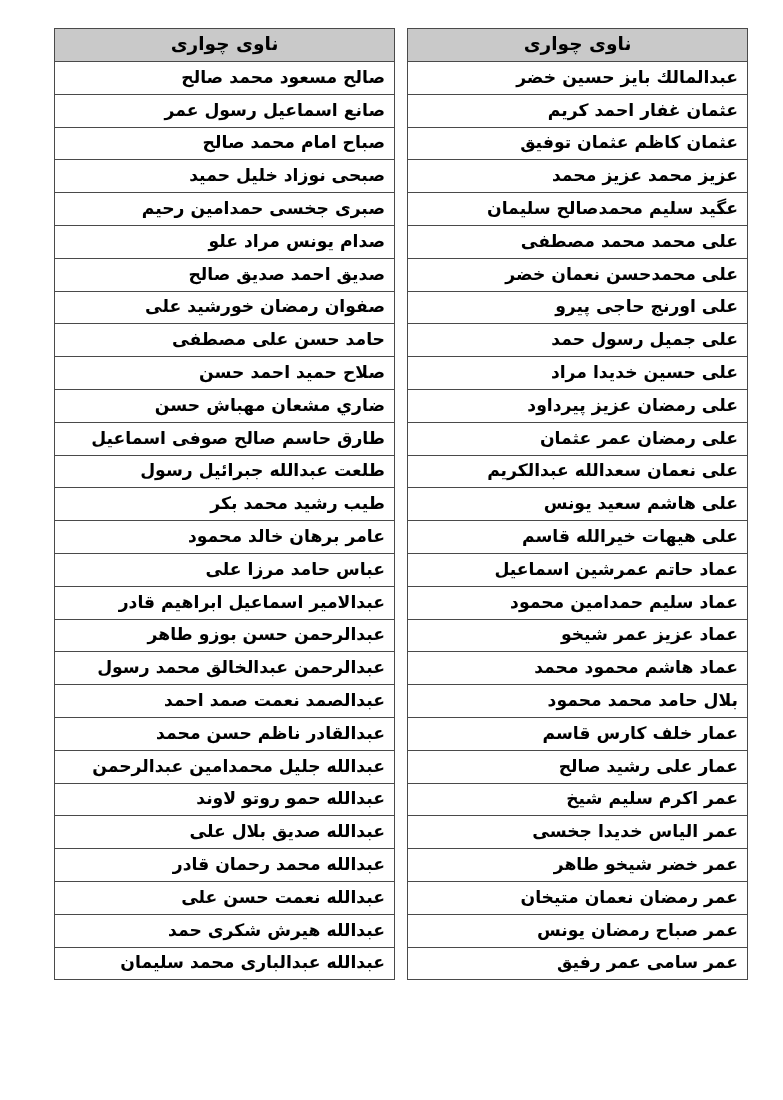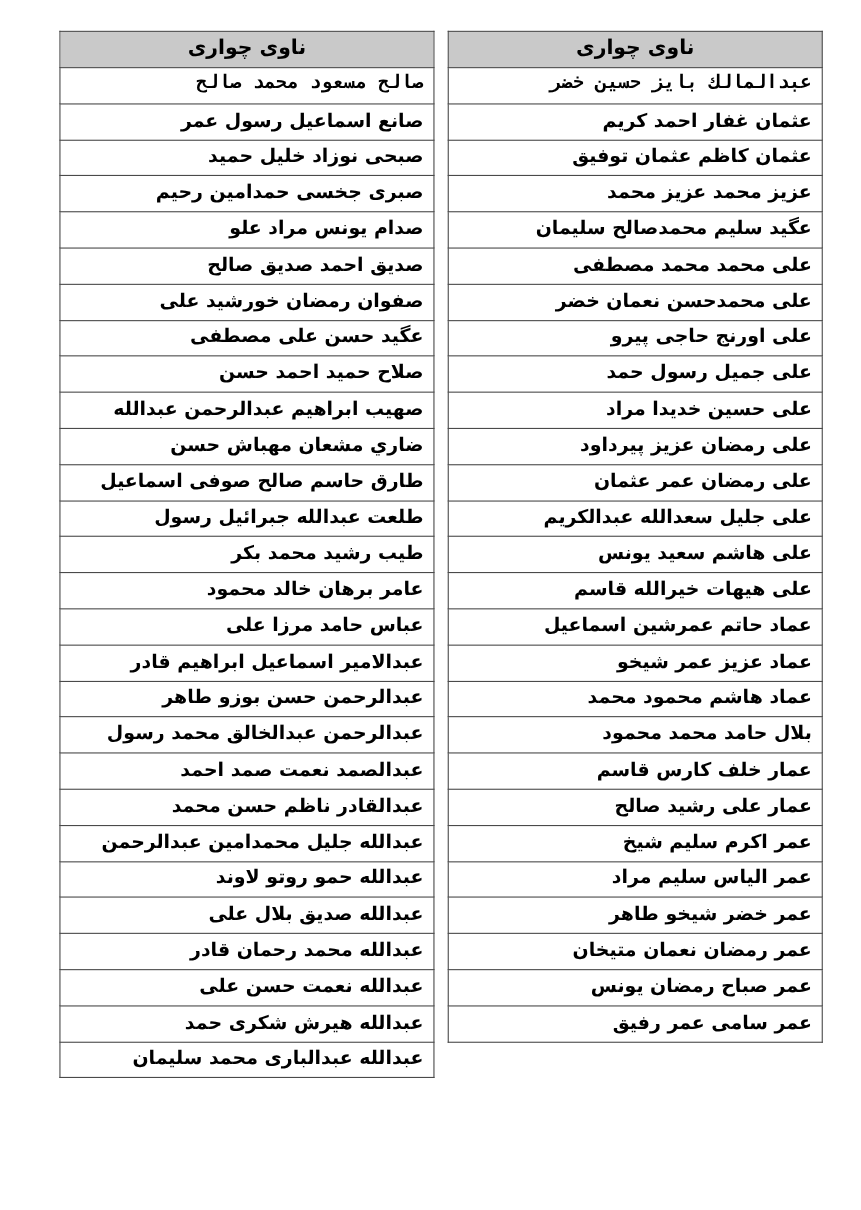--- a/index.html
+++ b/index.html
@@ -65,21 +65,20 @@
 
   table.name-table td {
     background: #ffffff;
     font-size: 17.2px;
     letter-spacing: -0.1px;
   }
 
   
   table.name-table tbody tr:first-child td {
     border-top: 1.4px solid #4a4a4a;
-    font-family: Liberation Mono, monospace;
   }
 </style>
 </head>
 <body>
 
 <div class="page">
 
   <div class="table-wrap">
     <table class="name-table">
       <thead>
@@ -88,42 +87,42 @@
         </tr>
       </thead>
       <tbody>
           <tr>
             <td>صالح مسعود محمد صالح</td>
           </tr>
           <tr>
             <td>صانع اسماعيل رسول عمر</td>
           </tr>
           <tr>
+            <td>صباح امام محمد صالح</td>
+          </tr>
+          <tr>
             <td>صبحى نوزاد خليل حميد</td>
           </tr>
           <tr>
             <td>صبرى جخسى حمدامين رحيم</td>
           </tr>
           <tr>
             <td>صدام يونس مراد علو</td>
           </tr>
           <tr>
             <td>صديق احمد صديق صالح</td>
           </tr>
           <tr>
             <td>صفوان رمضان خورشيد على</td>
           </tr>
           <tr>
-            <td>عگيد حسن على مصطفى</td>
+            <td>حامد حسن على مصطفى</td>
           </tr>
           <tr>
             <td>صلاح حميد احمد حسن</td>
-          </tr>
-          <tr>
-            <td>صهيب ابراهيم عبدالرحمن عبدالله</td>
           </tr>
           <tr>
             <td>ضاري مشعان مهباش حسن</td>
           </tr>
           <tr>
             <td>طارق حاسم صالح صوفى اسماعيل</td>
           </tr>
           <tr>
             <td>طلعت عبدالله جبرائيل رسول</td>
           </tr>
@@ -214,51 +213,54 @@
           <tr>
             <td>على حسين خديدا مراد</td>
           </tr>
           <tr>
             <td>على رمضان عزيز پيرداود</td>
           </tr>
           <tr>
             <td>على رمضان عمر عثمان</td>
           </tr>
           <tr>
-            <td>على جليل سعدالله عبدالكريم</td>
+            <td>على نعمان سعدالله عبدالكريم</td>
           </tr>
           <tr>
             <td>على هاشم سعيد يونس</td>
           </tr>
           <tr>
             <td>على هيهات خيرالله قاسم</td>
           </tr>
           <tr>
             <td>عماد حاتم عمرشين اسماعيل</td>
           </tr>
           <tr>
+            <td>عماد سليم حمدامين محمود</td>
+          </tr>
+          <tr>
             <td>عماد عزيز عمر شيخو</td>
           </tr>
           <tr>
             <td>عماد هاشم محمود محمد</td>
           </tr>
           <tr>
             <td>بلال حامد محمد محمود</td>
           </tr>
           <tr>
             <td>عمار خلف كارس قاسم</td>
           </tr>
           <tr>
             <td>عمار على رشيد صالح</td>
           </tr>
           <tr>
             <td>عمر اكرم سليم شيخ</td>
           </tr>
           <tr>
-            <td>عمر الياس سليم مراد</td>
+            <td>عمر الياس خديدا جخسى</td>
           </tr>
           <tr>
             <td>عمر خضر شيخو طاهر</td>
           </tr>
           <tr>
             <td>عمر رمضان نعمان متيخان</td>
           </tr>
           <tr>
             <td>عمر صباح رمضان يونس</td>
           </tr>

